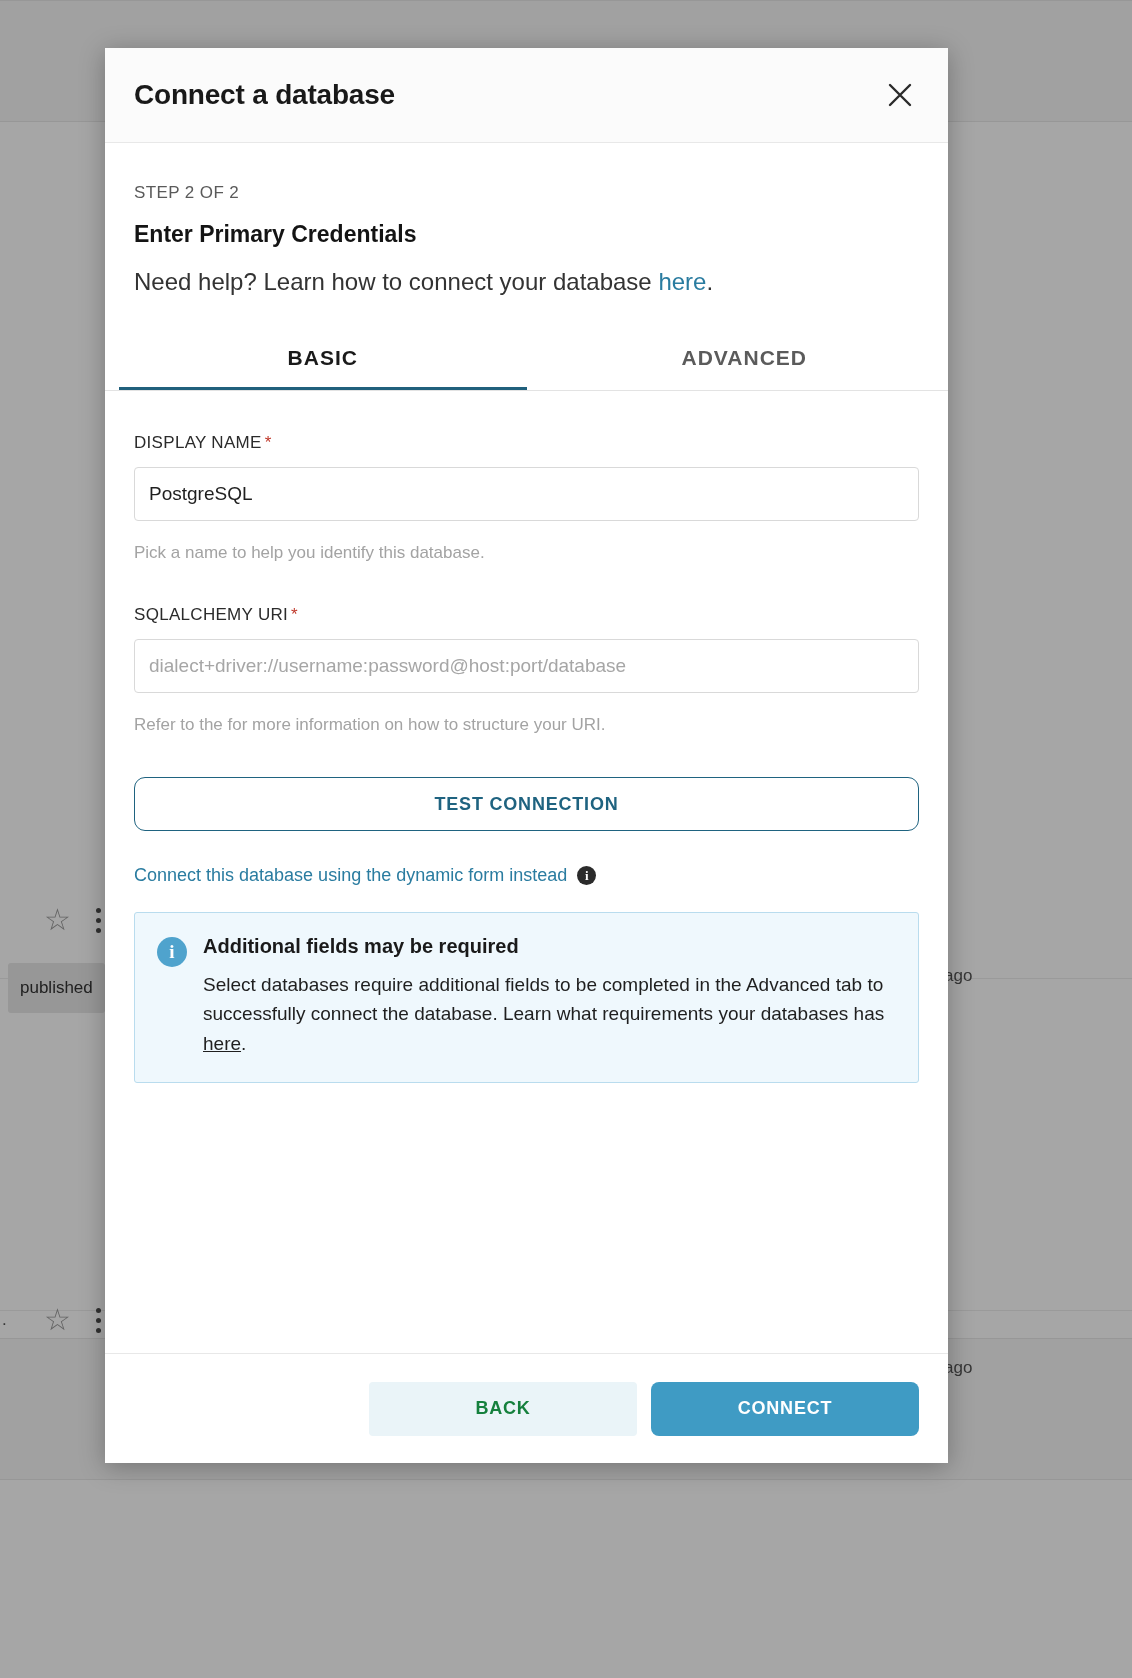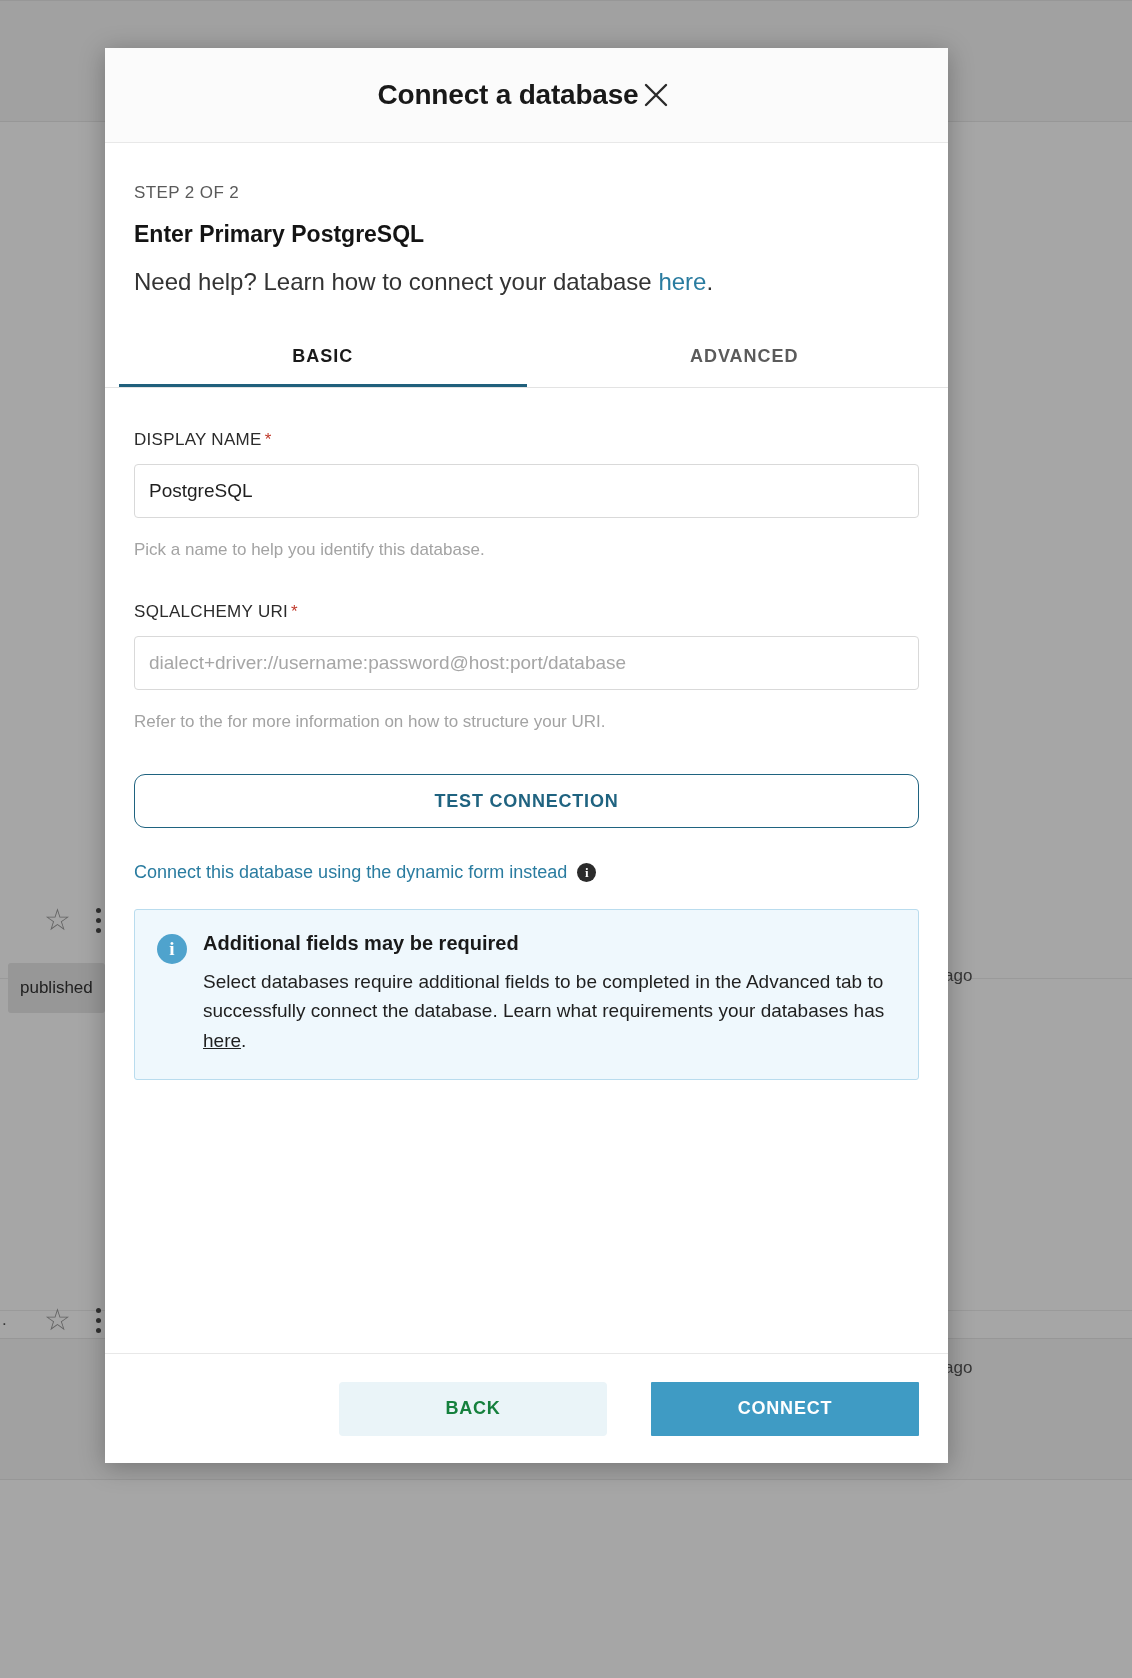--- a/index.html
+++ b/index.html
@@ -101,21 +101,21 @@
     display: flex;
     flex-direction: column;
     overflow: hidden;
   }
   .modal-header {
     height: 95px;
     background: #fbfbfb;
     border-bottom: 1px solid #e8e8e8;
     display: flex;
     align-items: center;
-    justify-content: center;
+    justify-content: space-between;
     padding: 0 30px 0 29px;
     box-sizing: border-box;
   }
   .modal-title {
     font-size: 28px;
     font-weight: bold;
     color: #191919;
     letter-spacing: -0.2px;
   }
   .close-btn {
@@ -162,21 +162,21 @@
 
   
   .tabs {
     display: flex;
     margin-top: 32px;
     border-bottom: 1px solid #e3e3e3;
   }
   .tab {
     flex: 1;
     text-align: center;
-    font-size: 18px;
+    font-size: 21px;
     letter-spacing: 1px;
     color: #5b5b5b;
     padding: 18px 0 20px 0;
     cursor: pointer;
     font-weight: bold;
     margin-left: 14px;
   }
   .tab.active {
     color: #1a1a1a;
     box-shadow: inset 0 -3px 0 0 #20607c;
@@ -324,27 +324,26 @@
     letter-spacing: 0.8px;
     cursor: pointer;
     font-family: "Liberation Sans", sans-serif;
   }
   .btn-connect {
     width: 268px;
     height: 54px;
     background: #3f9bc4;
     color: #ffffff;
     border: none;
-    border-radius: 1px;
+    border-radius: 8px;
     font-size: 18px;
     font-weight: bold;
     letter-spacing: 0.8px;
     cursor: pointer;
     font-family: "Liberation Sans", sans-serif;
-    margin-left: 30px;
   }
 </style>
 </head>
 <body>
 
 <div id="backdrop">
   <div class="bg-band" style="top:0; height:120px;"></div>
   <div class="bg-row" style="top:848px;"></div>
   <div class="bg-row" style="top:1180px;"></div>
   <div class="bg-band" style="top:1338px; height:140px;"></div>
@@ -382,21 +381,21 @@
       <svg width="28" height="28" viewBox="0 0 28 28" aria-hidden="true">
         <path d="M4 4 L24 24 M24 4 L4 24" stroke="currentColor" stroke-width="2.4" fill="none" stroke-linecap="round"></path>
       </svg>
     </div>
   </div>
 
   <div class="modal-body">
 
     <div class="step-area">
       <div class="step-label">STEP 2 OF 2</div>
-      <div class="step-heading">Enter Primary PostgreSQL</div>
+      <div class="step-heading">Enter Primary Credentials</div>
       <div class="help-text"><span>Need help? Learn how to connect your database </span><a href="#">here</a><span>.</span></div>
     </div>
 
     <div class="tabs">
       <div class="tab active">BASIC</div>
       <div class="tab">ADVANCED</div>
     </div>
 
     <div class="form-area">
 

